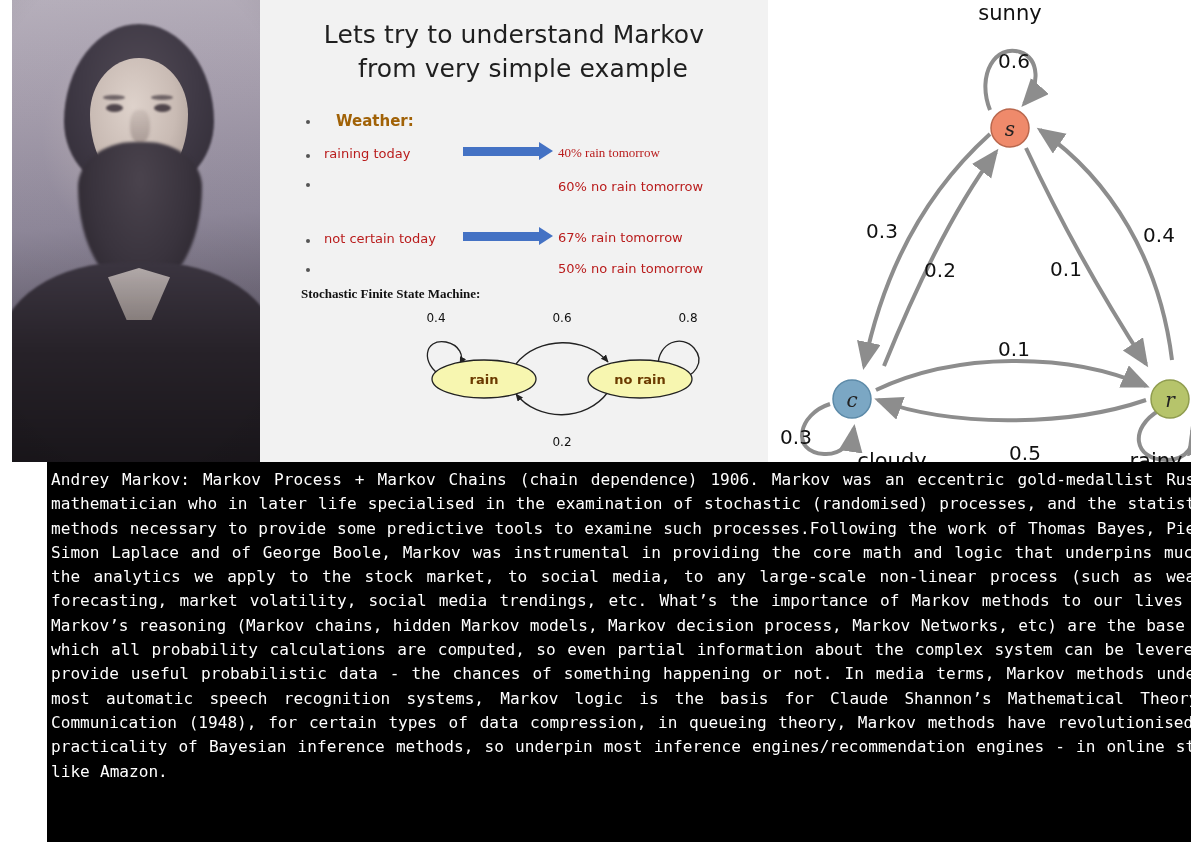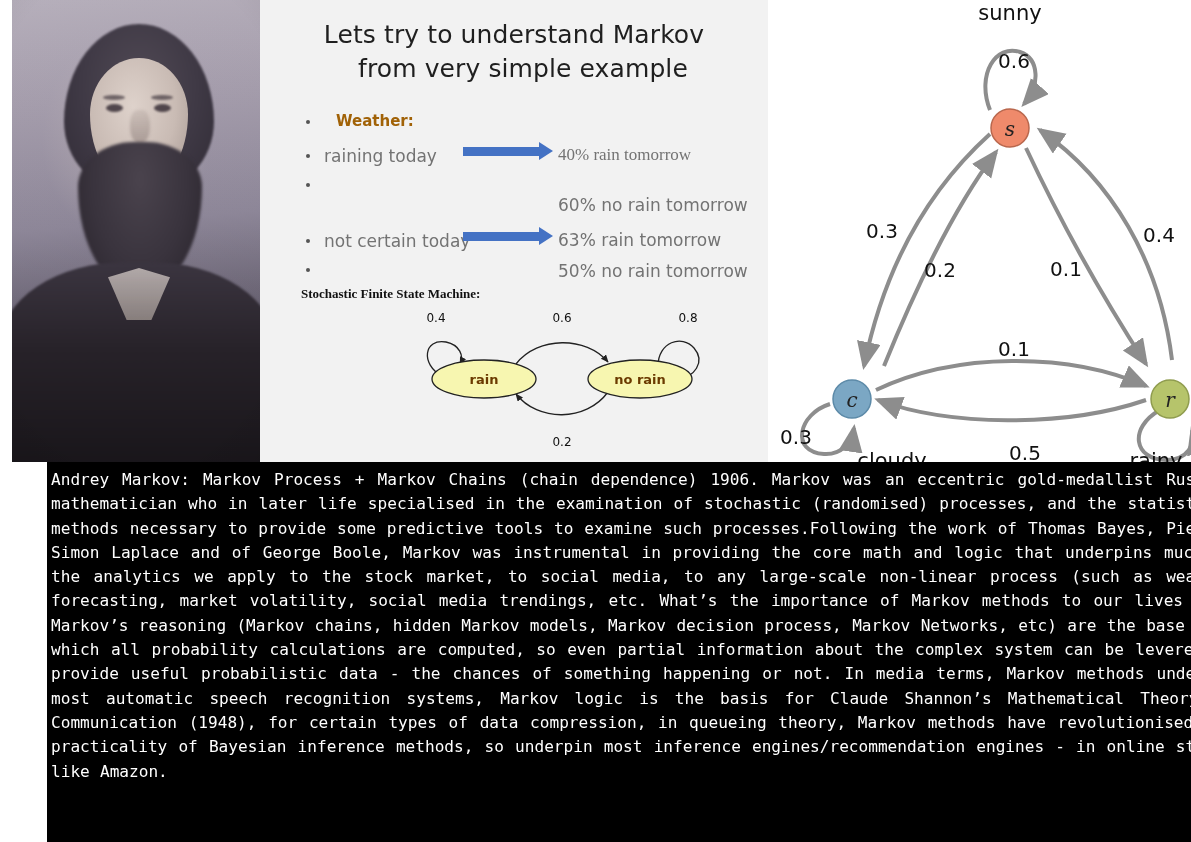--- a/index.html
+++ b/index.html
@@ -143,22 +143,22 @@
   #slide-title .l2 { display: block; padding-left: 18px; }
 
   .bullet-dot {
     position: absolute;
     width: 4px; height: 4px;
     background: #555;
     border-radius: 50%;
   }
   .slide-line {
     position: absolute;
-    font-size: 17px;
-    color: #737373;
+    font-size: 13px;
+    color: #b91c1c;
     white-space: nowrap;
     font-family: "DejaVu Sans", sans-serif;
   }
   #weather-label {
     position: absolute;
     left: 60px; top: 112px;
     font-size: 15px;
     font-weight: bold;
     color: #a16207;
     font-family: "DejaVu Sans", sans-serif;
@@ -278,26 +278,26 @@
 
       <div class="bullet-dot" style="left:46px; top:120px;"></div>
       <div id="weather-label">Weather:</div>
 
       <div class="bullet-dot" style="left:46px; top:154px;"></div>
       <div class="slide-line" style="left:64px; top:146px;">raining today</div>
       <div class="blue-arrow" style="left:203px; top:147px; width:77px;"></div>
       <div class="slide-line" style="left:298px; top:145px;font-family:Liberation Serif, serif;">40% rain tomorrow</div>
 
       <div class="bullet-dot" style="left:46px; top:183px;"></div>
-      <div class="slide-line" style="left:298px; top:179px;margin-top:16px;">60% no rain tomorrow</div>
+      <div class="slide-line" style="left:298px; top:179px;">60% no rain tomorrow</div>
 
       <div class="bullet-dot" style="left:46px; top:239px;"></div>
       <div class="slide-line" style="left:64px; top:231px;">not certain today</div>
       <div class="blue-arrow" style="left:203px; top:232px; width:77px;"></div>
-      <div class="slide-line" style="left:298px; top:230px;">63% rain tomorrow</div>
+      <div class="slide-line" style="left:298px; top:230px;">67% rain tomorrow</div>
 
       <div class="bullet-dot" style="left:46px; top:268px;"></div>
       <div class="slide-line" style="left:298px; top:261px;">50% no rain tomorrow</div>
 
       <div id="sfsm-label">Stochastic Finite State Machine:</div>
 
       <svg id="fsm-svg" width="310" height="150" viewBox="0 0 310 150">
         <defs>
           <marker id="fsmArrow" markerWidth="7" markerHeight="7" refX="5.4" refY="2.6" orient="auto">
             <path d="M0,0 L6,2.6 L0,5.2 z" fill="#222"></path>

